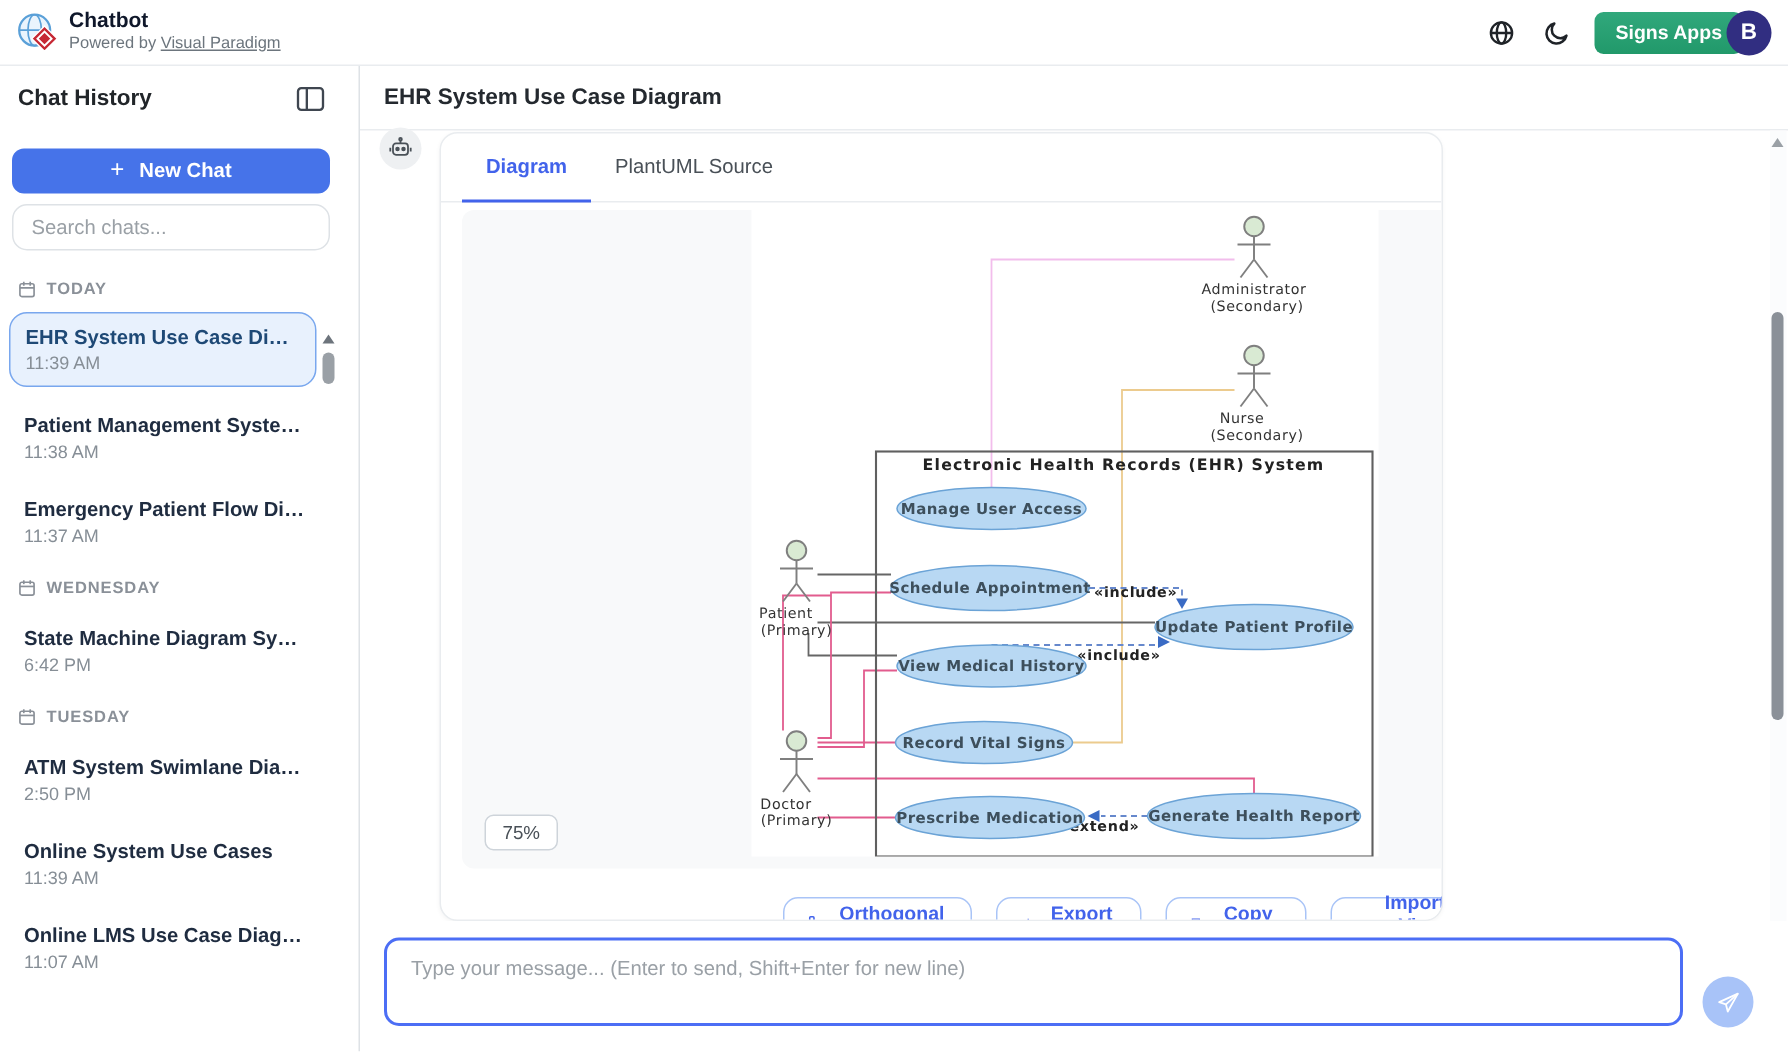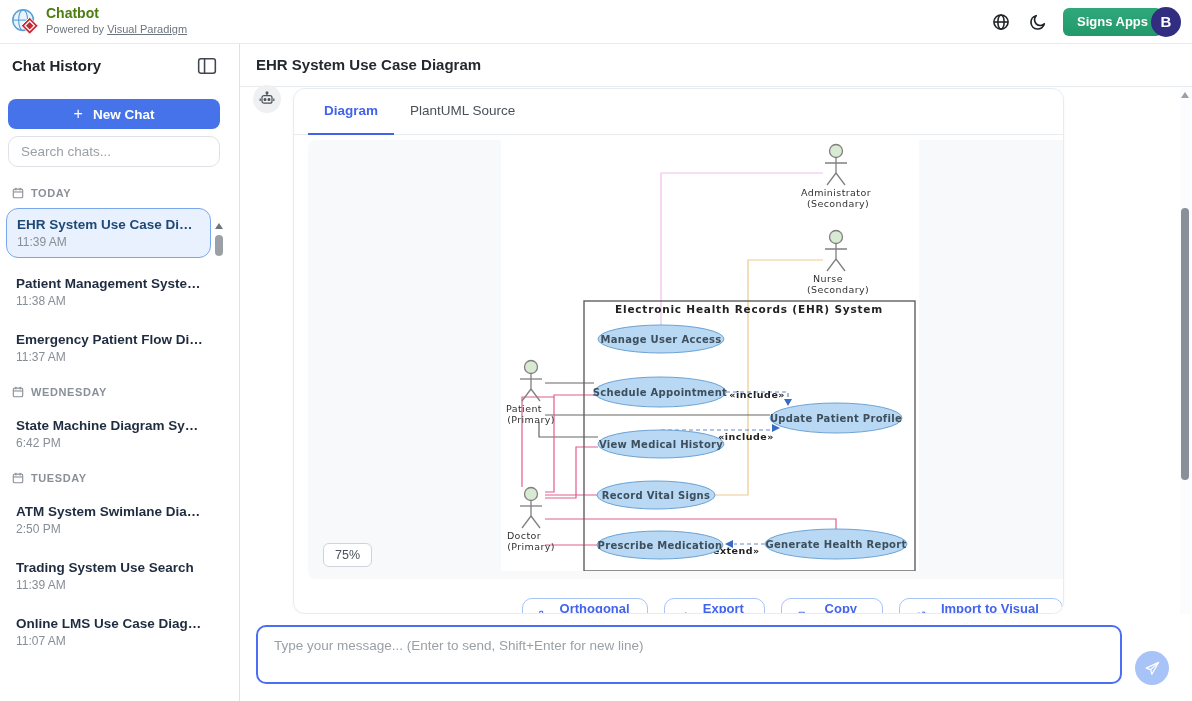--- a/index.html
+++ b/index.html
@@ -5,21 +5,21 @@
   * { margin:0; padding:0; box-sizing:border-box; }
   html,body { width:1192px; height:701px; overflow:hidden; background:#fff;
     font-family:"Liberation Sans","DejaVu Sans",sans-serif; }
   .app { position:relative; width:1192px; height:701px; background:#fff; }
 
   
   .topbar { position:absolute; left:0; top:0; width:1192px; height:44px; background:#fff;
     border-bottom:1px solid #e9ecef; z-index:20; }
   .logo { position:absolute; left:10px; top:7px; width:30px; height:30px; }
   .brand { position:absolute; left:46px; top:5px; }
-  .brand-title { font-size:14px; font-weight:bold; color:#4d7c0f; line-height:17px; }
+  .brand-title { font-size:14px; font-weight:bold; color:#0f172a; line-height:17px; }
   .brand-sub { font-size:11px; color:#6c757d; line-height:14px; }
   .brand-sub a { color:#6c757d; text-decoration:underline; }
   .top-icon { position:absolute; top:13px; width:18px; height:18px; color:#1f2328; cursor:pointer; }
   .globe-btn { left:992px; } .moon-btn { left:1029px; }
   .more-apps { position:absolute; left:1063px; top:8px; height:28px; padding:0 14px;
     background:linear-gradient(180deg,#31a87c,#21996a); color:#fff; font-size:13px; font-weight:bold;
     border:none; border-radius:6px; line-height:28px; cursor:pointer; }
   .avatar { position:absolute; left:1151px; top:7px; width:30px; height:30px; border-radius:50%;
     background:#312e81; color:#fff; font-size:15px; font-weight:bold; text-align:center; line-height:30px; }
 
@@ -58,21 +58,21 @@
   .sb-up { position:absolute; left:0; top:47px; }
 
   
   .main { position:absolute; left:240px; top:44px; width:952px; height:657px; background:#fff; }
   .main-titlebar { position:absolute; left:0; top:0; width:100%; height:43px; border-bottom:1px solid #e9ecef; }
   .main-title { position:absolute; left:16px; top:12px; font-size:15px; font-weight:bold; color:#24292f; }
   .bot-avatar { position:absolute; left:13px; top:41px; width:28px; height:28px; border-radius:50%;
     background:#eef0f2; display:flex; align-items:center; justify-content:center; color:#4a5158; }
   .bot-avatar svg { width:16px; height:16px; }
 
-  .card { position:absolute; left:53px; top:44px; width:771px; height:526px; background:#fff;
+  .card { position:absolute; left:53px; top:44px; width:669px; height:526px; background:#fff;
     border:1px solid #e9ecef; border-radius:12px; box-shadow:0 1px 3px rgba(0,0,0,.04); overflow:hidden; }
   .tabs { position:absolute; left:0; top:0; width:100%; height:46px; border-bottom:1px solid #e9ecef;
     padding-left:14px; display:flex; }
   .tab { padding:14px 16px 0 16px; font-size:13.5px; color:#495057; cursor:pointer; height:46px; }
   .tab.active { color:#4263eb; font-weight:bold; border-bottom:2px solid #4263eb; }
 
   .diagram-panel { position:absolute; left:14px; top:51px; width:803px; height:439px;
     background:#f8f9fa; border-radius:8px; }
   .canvas { position:absolute; left:193px; top:0; width:418px; height:431px; background:#fff; }
   .zoom-badge { position:absolute; left:15px; top:403px; padding:4px 11px; background:#fff;
@@ -192,21 +192,21 @@
             <line x1="9.5" y1="1" x2="9.5" y2="4"></line>
             <line x1="1.5" y1="5.8" x2="12.5" y2="5.8"></line>
           </svg>
         <span>TUESDAY</span>
       </div>
       <div class="chat-item">
         <div class="ci-title">ATM System Swimlane Diagr…</div>
         <div class="ci-time">2:50 PM</div>
       </div>
       <div class="chat-item">
-        <div class="ci-title">Trading System Use Search</div>
+        <div class="ci-title">Online System Use Cases</div>
         <div class="ci-time">11:39 AM</div>
       </div>
       <div class="chat-item">
         <div class="ci-title">Online LMS Use Case Diagram</div>
         <div class="ci-time">11:07 AM</div>
       </div>
     </div>
 
     <div class="sb-scroll">
       <div class="tri-up sb-up"></div>

